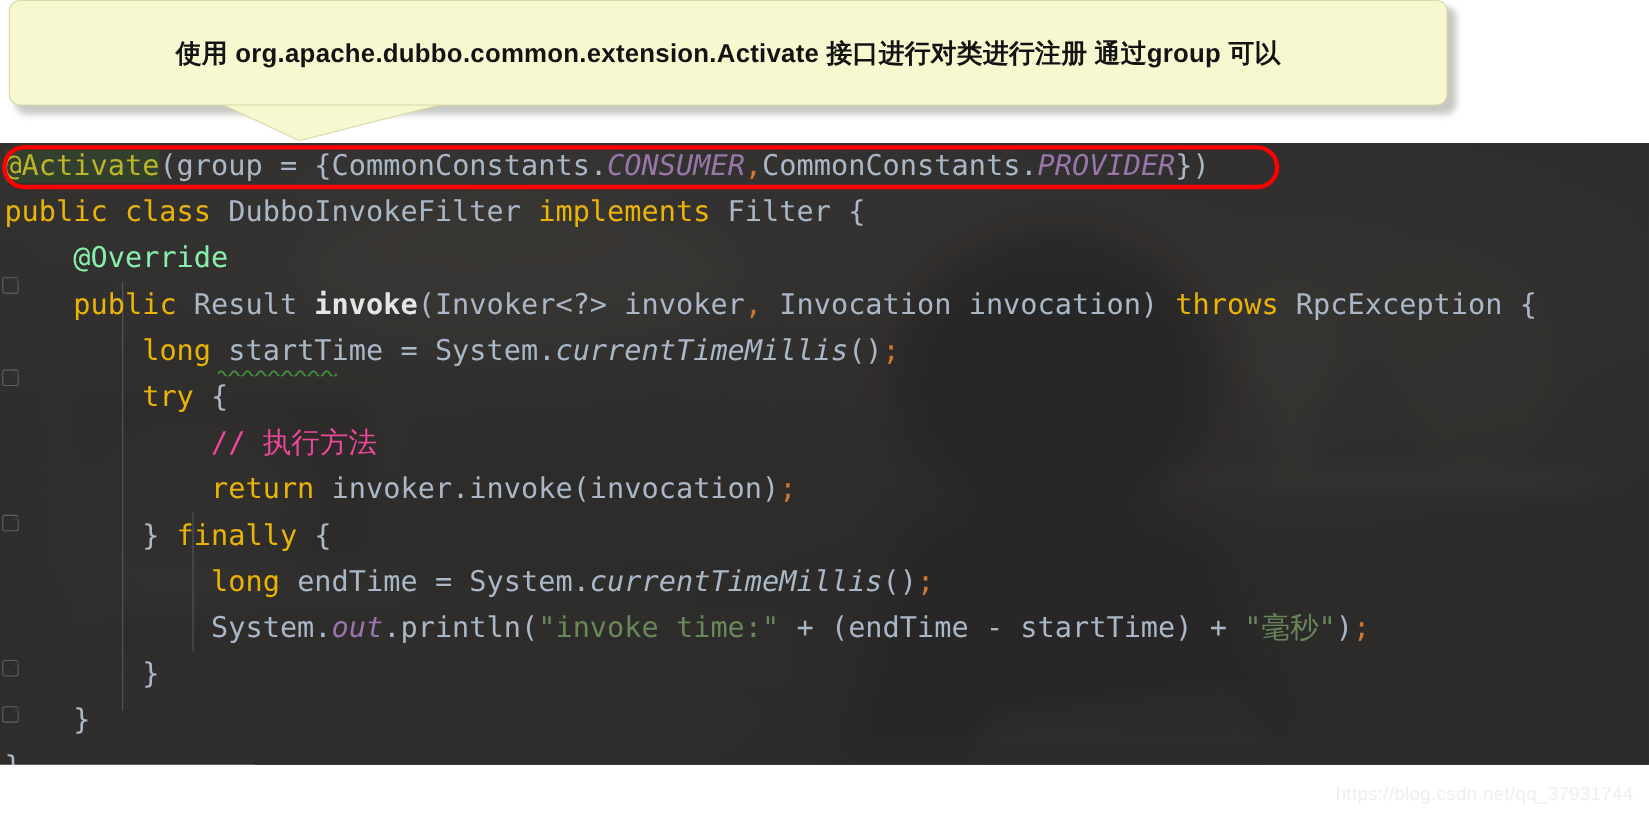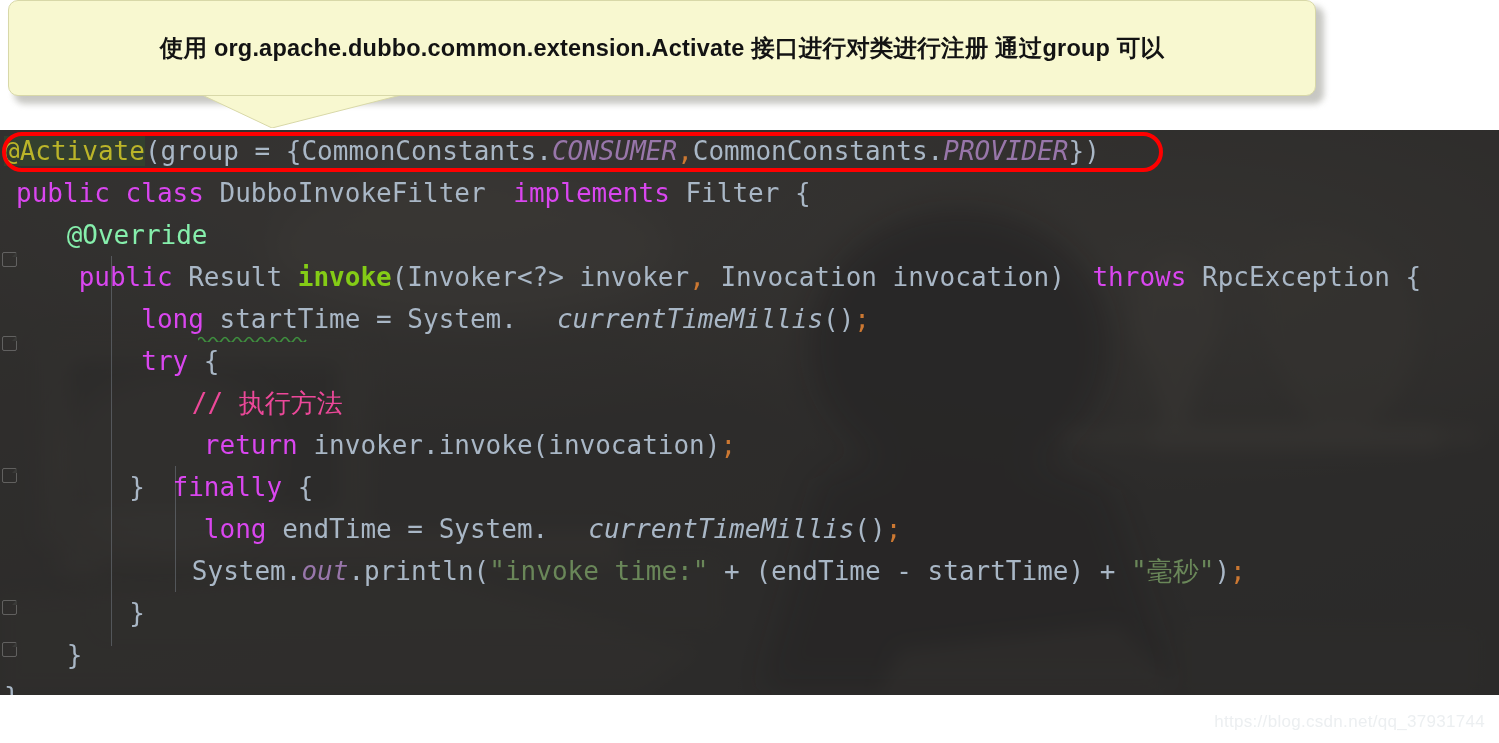--- a/index.html
+++ b/index.html
@@ -38,29 +38,29 @@
 
   .code {
     position:absolute; left:0; top:0; width:1344px; height:565px;
     font-family:"DejaVu Sans Mono","Liberation Mono",monospace;
     font-size:26px; line-height:42px; color:#a9b7c6; white-space:pre;
     padding-top:0px;
   }
   .code .ln { position:relative; height:42px; padding-left:4px; }
 
   
-  .kw   { color:#d946ef;margin-left:12px; }            
+  .kw   { color:#eab308; }            
   .txt  { color:#a9b7c6; }            
   .ann  { color:#86efac; }            
   .annhl{ color:#bbb529; background:#33402e; }
   .stat { color:#9876aa; font-style:italic; }  
-  .statm{ color:#a9b7c6; font-style:italic;margin-left:40px; }  
+  .statm{ color:#a9b7c6; font-style:italic; }  
   .str  { color:#6a8759; }            
   .cmt  { color:#ec4899; }            
-  .mth  { color:#84cc16; font-weight:bold; }   
+  .mth  { color:#e5e5e5; font-weight:bold; }   
   .semi { color:#cc7832; }
 
   .squiggle { position:absolute; left:198px; top:204px; width:112px; height:8px; }
 
   
   .guide { position:absolute; width:1px; background:rgba(169,183,198,.30); }
 
   
   .fold { position:absolute; left:2px; width:15px; height:15px;
           border:1.5px solid rgba(160,160,160,.45); border-radius:2px; }

